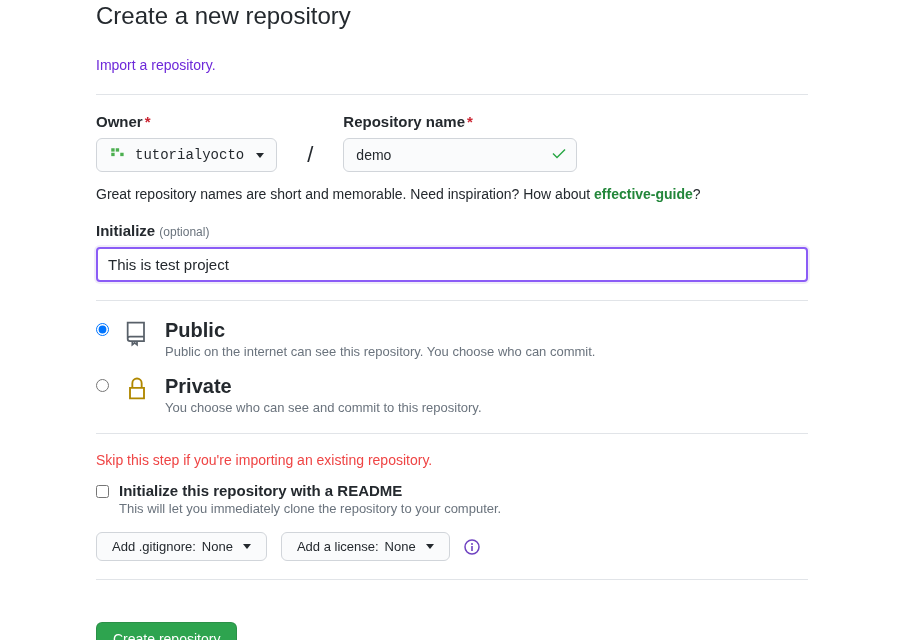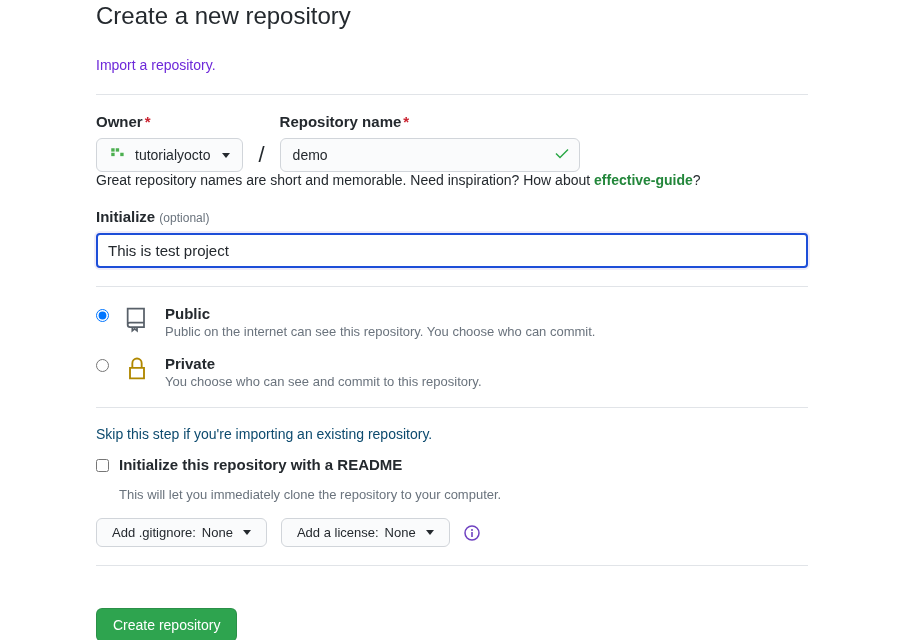--- a/index.html
+++ b/index.html
@@ -30,41 +30,42 @@
       text-decoration: none;
     }
     .divider {
       border: none;
       border-top: 1px solid #e1e4e8;
       margin: 18px 0;
     }
     .row {
       display: flex;
       align-items: flex-start;
-      gap: 8px;
+      gap: 23px;
     }
     .field-group label {
       display: block;
       font-weight: 600;
       font-size: 15px;
       color: #24292e;
       margin-bottom: 8px;
     }
     .required { color: #cb2431; margin-left: 2px; }
     .optional { color: #6a737d; font-size: 12px; font-weight: 400; }
     .owner-select {
       display: inline-flex;
       align-items: center;
       gap: 8px;
       border: 1px solid #d1d5da;
       border-radius: 6px;
       padding: 6px 12px;
       background: #fafbfc;
       cursor: pointer;
       height: 34px;
+      font-family: Liberation Mono, monospace;
     }
     .owner-select .avatar-badge {
       width: 18px; height: 18px;
       display: inline-flex;
       align-items: center;
       justify-content: center;
     }
     .caret {
       width: 0; height: 0;
       border-left: 4px solid transparent;
@@ -78,43 +79,44 @@
       padding: 4px 7px 0 7px;
       align-self: flex-end;
       line-height: 34px;
     }
     .repo-name-wrap { position: relative; }
     .repo-input {
       border: 1px solid #d1d5da;
       border-radius: 6px;
       padding: 6px 36px 6px 12px;
       background: #fafbfc;
-      width: 300px;
+      width: 234px;
       height: 34px;
       font-size: 14px;
       color: #24292e;
     }
     .check-icon {
       position: absolute;
       right: 10px;
       top: 50%;
       transform: translateY(-50%);
     }
     .hint {
+      margin-top: 14px;
       font-size: 14px;
       color: #24292e;
     }
     .hint .suggestion {
       color: #22863a;
       font-weight: 600;
     }
     .desc-section { margin-top: 20px; }
     .description-input {
       width: 100%;
-      border: 2px solid #1d4ed8;
+      border: 2px solid #8b5cf6;
       border-radius: 4px;
       padding: 7px 10px;
       font-size: 15px;
       color: #24292e;
       outline: none;
       box-shadow: 0 0 0 2px rgba(111,66,193,0.1);
     }
     .visibility-option {
       display: flex;
       align-items: flex-start;
@@ -124,48 +126,48 @@
     .visibility-option input[type="radio"] {
       margin-top: 4px;
     }
     .vis-icon {
       flex-shrink: 0;
       width: 28px;
       height: 28px;
       margin-top: 0;
     }
     .vis-text h4 {
-      font-size: 15px;
+      font-size: 20px;
       font-weight: 600;
       color: #24292e;
       margin-bottom: 2px;
     }
     .vis-text p {
       font-size: 13px;
       color: #6a737d;
     }
     .skip-hint {
       font-size: 14px;
-      color: #0c4a6e;
+      color: #ef4444;
       margin-bottom: 14px;
     }
     .readme-row {
       display: flex;
       align-items: flex-start;
       gap: 10px;
     }
     .readme-row .readme-label {
       font-weight: 700;
       font-size: 15px;
       color: #24292e;
     }
     .readme-row .readme-desc {
       font-size: 13px;
       color: #6a737d;
-      margin-top: 14px;
+      margin-top: 2px;
     }
     .button-row {
       display: flex;
       align-items: center;
       gap: 14px;
       margin-top: 16px;
     }
     .dropdown-btn {
       display: inline-flex;
       align-items: center;

